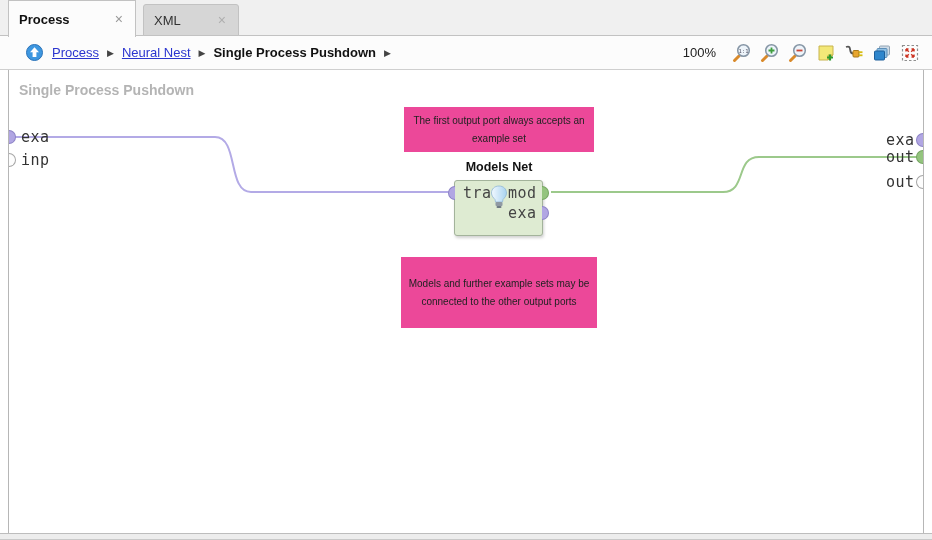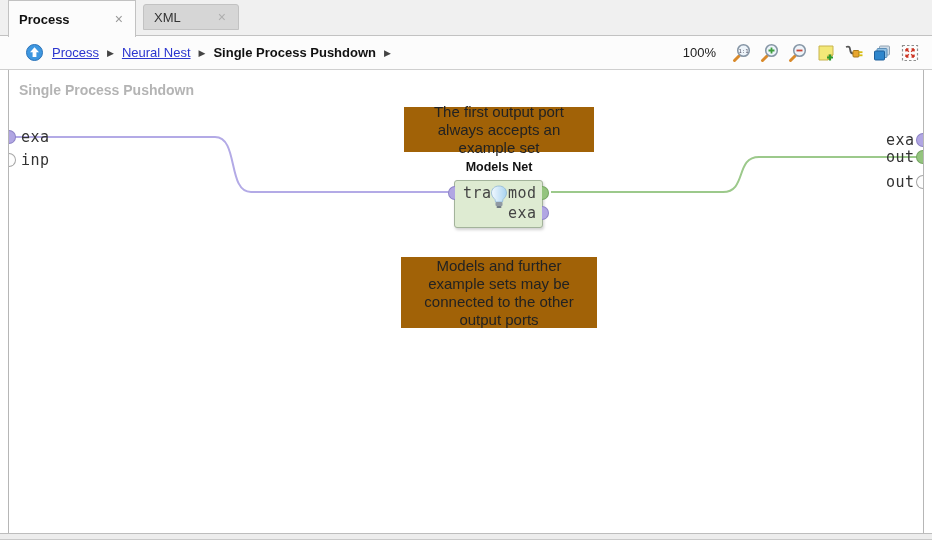--- a/index.html
+++ b/index.html
@@ -6,22 +6,22 @@
   #app{position:relative;width:932px;height:540px;font-family:"Liberation Sans",sans-serif;
        background:#fff;overflow:hidden;border-bottom:1px solid #c9c9c9;box-sizing:border-box;}
 
   
   .tabbar{position:absolute;left:0;top:0;width:932px;height:36px;background:#f0f0f0;
           border-bottom:1px solid #c2c2c2;box-sizing:border-box;z-index:3;}
   .tab{position:absolute;top:0;display:flex;align-items:center;box-sizing:border-box;cursor:default;}
   .tab-process{left:8px;width:128px;height:37px;background:#fcfcfc;border:1px solid #c2c2c2;border-bottom:none;
                padding:0 10px;z-index:4;}
   .tab-process .tab-label{font-weight:bold;font-size:13px;color:#111;flex:1;}
-  .tab-xml{left:143px;width:96px;height:14px;top:4px;background:#d6d6d6;border:1px solid #c2c2c2;
-           border-radius:3px 3px 0 0;padding:12px 10px;}
+  .tab-xml{left:143px;width:96px;height:32px;top:4px;background:#d6d6d6;border:1px solid #c2c2c2;
+           border-radius:3px 3px 0 0;padding:0 10px;}
   .tab-xml .tab-label{font-size:13px;color:#333;flex:1;}
   .tab-close{font-size:14px;color:#999;line-height:14px;padding:0 2px;}
   .tab-xml .tab-close{color:#aeaeae;}
 
   
   .toolbar{position:absolute;left:0;top:36px;width:932px;height:34px;background:#fcfcfc;
            border-bottom:1px solid #cfcfcf;box-sizing:border-box;display:flex;align-items:center;z-index:2;}
   .crumbs{display:flex;align-items:center;margin-left:26px;flex:1;white-space:nowrap;}
   .crumb-link{color:#2b35cf;text-decoration:underline;font-size:13px;margin:0 2px;}
   .crumb-sep{color:#444;font-size:9px;margin:0 6px;}
@@ -44,29 +44,29 @@
   .bulge-right{border-radius:0 7px 7px 0;border:1px solid #999;border-left:none;}
   .bulge-left{border-radius:7px 0 0 7px;border:1px solid #999;border-right:none;}
   .p-purple{background:#b1a6e3;border-color:#8d83c6;}
   .p-green{background:#94c47e;border-color:#75a561;}
   .p-white{background:#fdfdfd;border-color:#a5a5a5;}
   .port-label{position:absolute;height:14px;line-height:14px;font-family:"DejaVu Sans Mono",monospace;
               font-size:15px;color:#333;letter-spacing:0.5px;}
   .pl-right{text-align:right;}
 
   
-  .note{position:absolute;background:#a16207;color:#222;font-size:15px;line-height:18px;
+  .note{position:absolute;background:#ec4899;color:#222;font-size:10px;line-height:18px;
         text-align:center;display:flex;align-items:center;justify-content:center;box-sizing:border-box;}
   .note1{left:395px;top:37px;width:190px;height:45px;padding:4px 8px;}
   .note2{left:392px;top:187px;width:196px;height:71px;padding:8px 6px;}
 
   
   .op-title{position:absolute;left:425px;top:90px;width:130px;text-align:center;
             font-size:12.5px;font-weight:bold;color:#111;}
-  .op-box{position:absolute;left:445px;top:110px;width:89px;height:48px;background:#deebd2;
+  .op-box{position:absolute;left:445px;top:110px;width:89px;height:56px;background:#deebd2;
           border:1px solid #a3b39b;border-radius:3px;box-shadow:1px 2px 3px rgba(0,0,0,0.18);box-sizing:border-box;}
   .op-port{position:absolute;width:7px;height:14px;box-sizing:border-box;}
   .op-box .port-label{color:#444;}
   .bulb{position:absolute;left:35px;top:4px;}
 
   [data-interactable="true"]{cursor:pointer;}
 </style>
 </head>
 <body>
 

